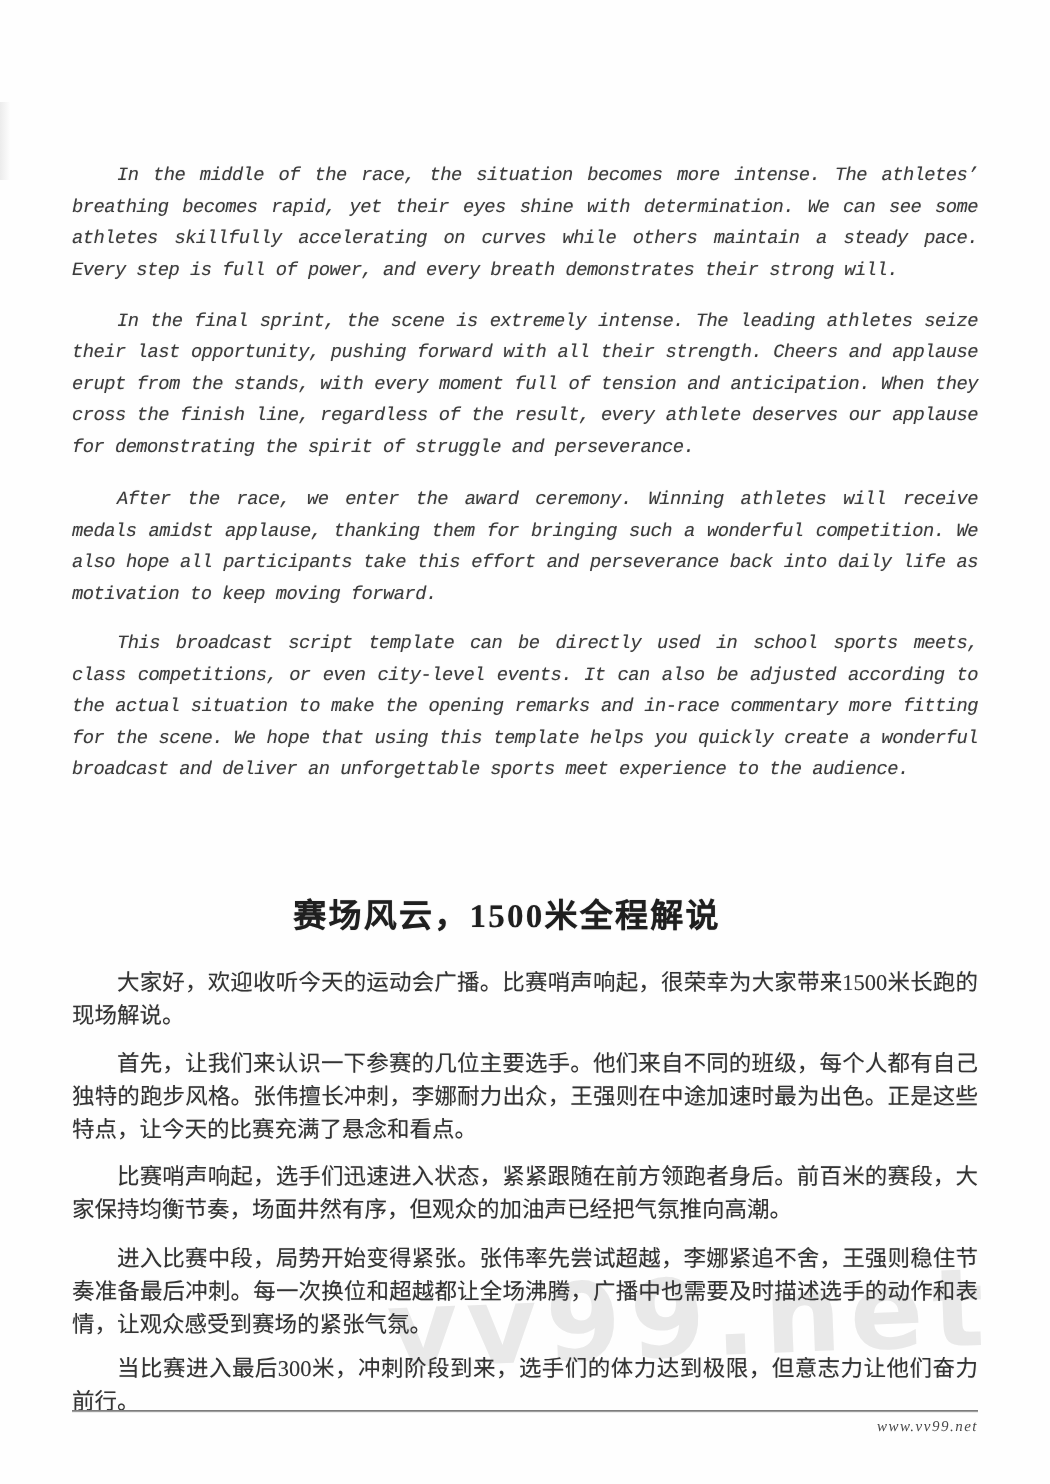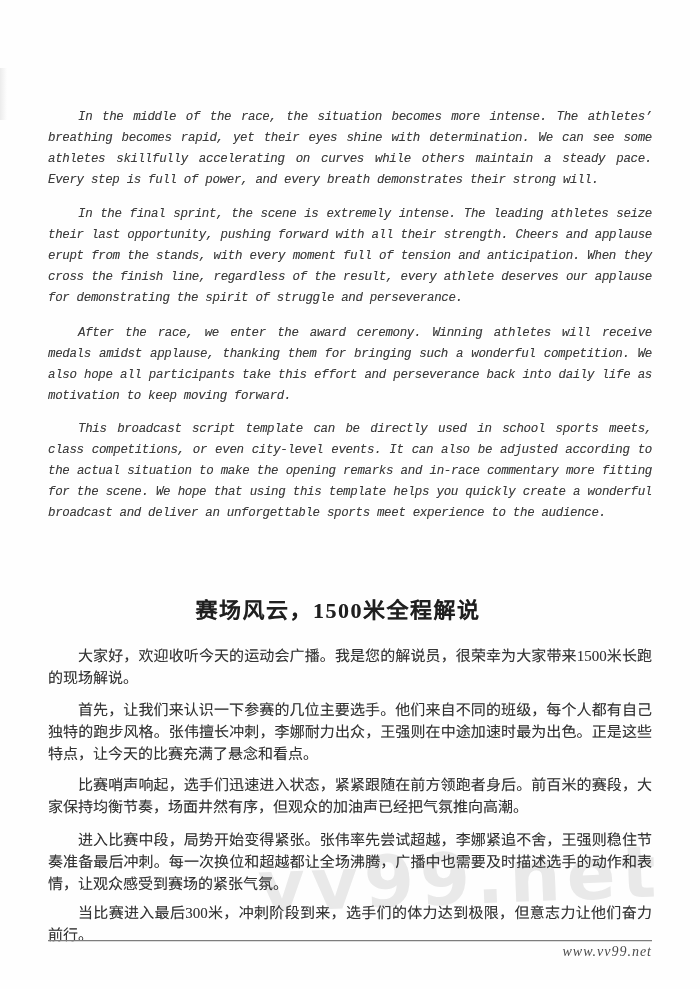--- a/index.html
+++ b/index.html
@@ -57,21 +57,21 @@
   }
   .footer-rule {
     position: absolute; left: 48px; right: 48px; top: 940px;
     height: 1px; background: #7d7d7d;
     box-shadow: 0 0.5px 0 rgba(125,125,125,0.5);
     z-index: 2;
   }
   .footer-url {
     position: absolute; right: 48px; top: 944px;
     font-family: "Liberation Serif", "DejaVu Serif", serif;
-    font-style: italic; font-size: 14px; line-height: 16px;
+    font-style: italic; font-size: 10px; line-height: 16px;
     letter-spacing: 1px;
     color: #4a4a4a; text-align: right;
     margin: 0; z-index: 2;
   }
 </style>
 </head>
 <body>
 
 <div class="page">
 
@@ -83,21 +83,21 @@
   <p class="en indent" style="top:107px;">In the middle of the race, the situation becomes more intense. The athletes’ breathing becomes rapid, yet their eyes shine with determination. We can see some athletes skillfully accelerating on curves while others maintain a steady pace. Every step is full of power, and every breath demonstrates their strong will.</p>
 
   <p class="en indent" style="top:204px;">In the final sprint, the scene is extremely intense. The leading athletes seize their last opportunity, pushing forward with all their strength. Cheers and applause erupt from the stands, with every moment full of tension and anticipation. When they cross the finish line, regardless of the result, every athlete deserves our applause for demonstrating the spirit of struggle and perseverance.</p>
 
   <p class="en indent" style="top:323px;">After the race, we enter the award ceremony. Winning athletes will receive medals amidst applause, thanking them for bringing such a wonderful competition. We also hope all participants take this effort and perseverance back into daily life as motivation to keep moving forward.</p>
 
   <p class="en indent" style="top:419px;">This broadcast script template can be directly used in school sports meets, class competitions, or even city-level events. It can also be adjusted according to the actual situation to make the opening remarks and in-race commentary more fitting for the scene. We hope that using this template helps you quickly create a wonderful broadcast and deliver an unforgettable sports meet experience to the audience.</p>
 
   <h1 class="doc-title">赛场风云，1500米全程解说</h1>
 
-  <p class="cn" style="top:645px;">大家好，欢迎收听今天的运动会广播。我是您的解说员，很荣幸为大家带来1500米长跑的现场解说。</p>
+  <p class="cn" style="top:645px;">大家好，欢迎收听今天的运动会广播。比赛哨声响起，很荣幸为大家带来1500米长跑的现场解说。</p>
 
   <p class="cn" style="top:699px;">首先，让我们来认识一下参赛的几位主要选手。他们来自不同的班级，每个人都有自己独特的跑步风格。张伟擅长冲刺，李娜耐力出众，王强则在中途加速时最为出色。正是这些特点，让今天的比赛充满了悬念和看点。</p>
 
   <p class="cn" style="top:774px;">比赛哨声响起，选手们迅速进入状态，紧紧跟随在前方领跑者身后。前百米的赛段，大家保持均衡节奏，场面井然有序，但观众的加油声已经把气氛推向高潮。</p>
 
   <p class="cn" style="top:829px;">进入比赛中段，局势开始变得紧张。张伟率先尝试超越，李娜紧追不舍，王强则稳住节奏准备最后冲刺。每一次换位和超越都让全场沸腾，广播中也需要及时描述选手的动作和表情，让观众感受到赛场的紧张气氛。</p>
 
   <p class="cn" style="top:902px;">当比赛进入最后300米，冲刺阶段到来，选手们的体力达到极限，但意志力让他们奋力前行。</p>
 
   <div class="footer-rule"></div>

